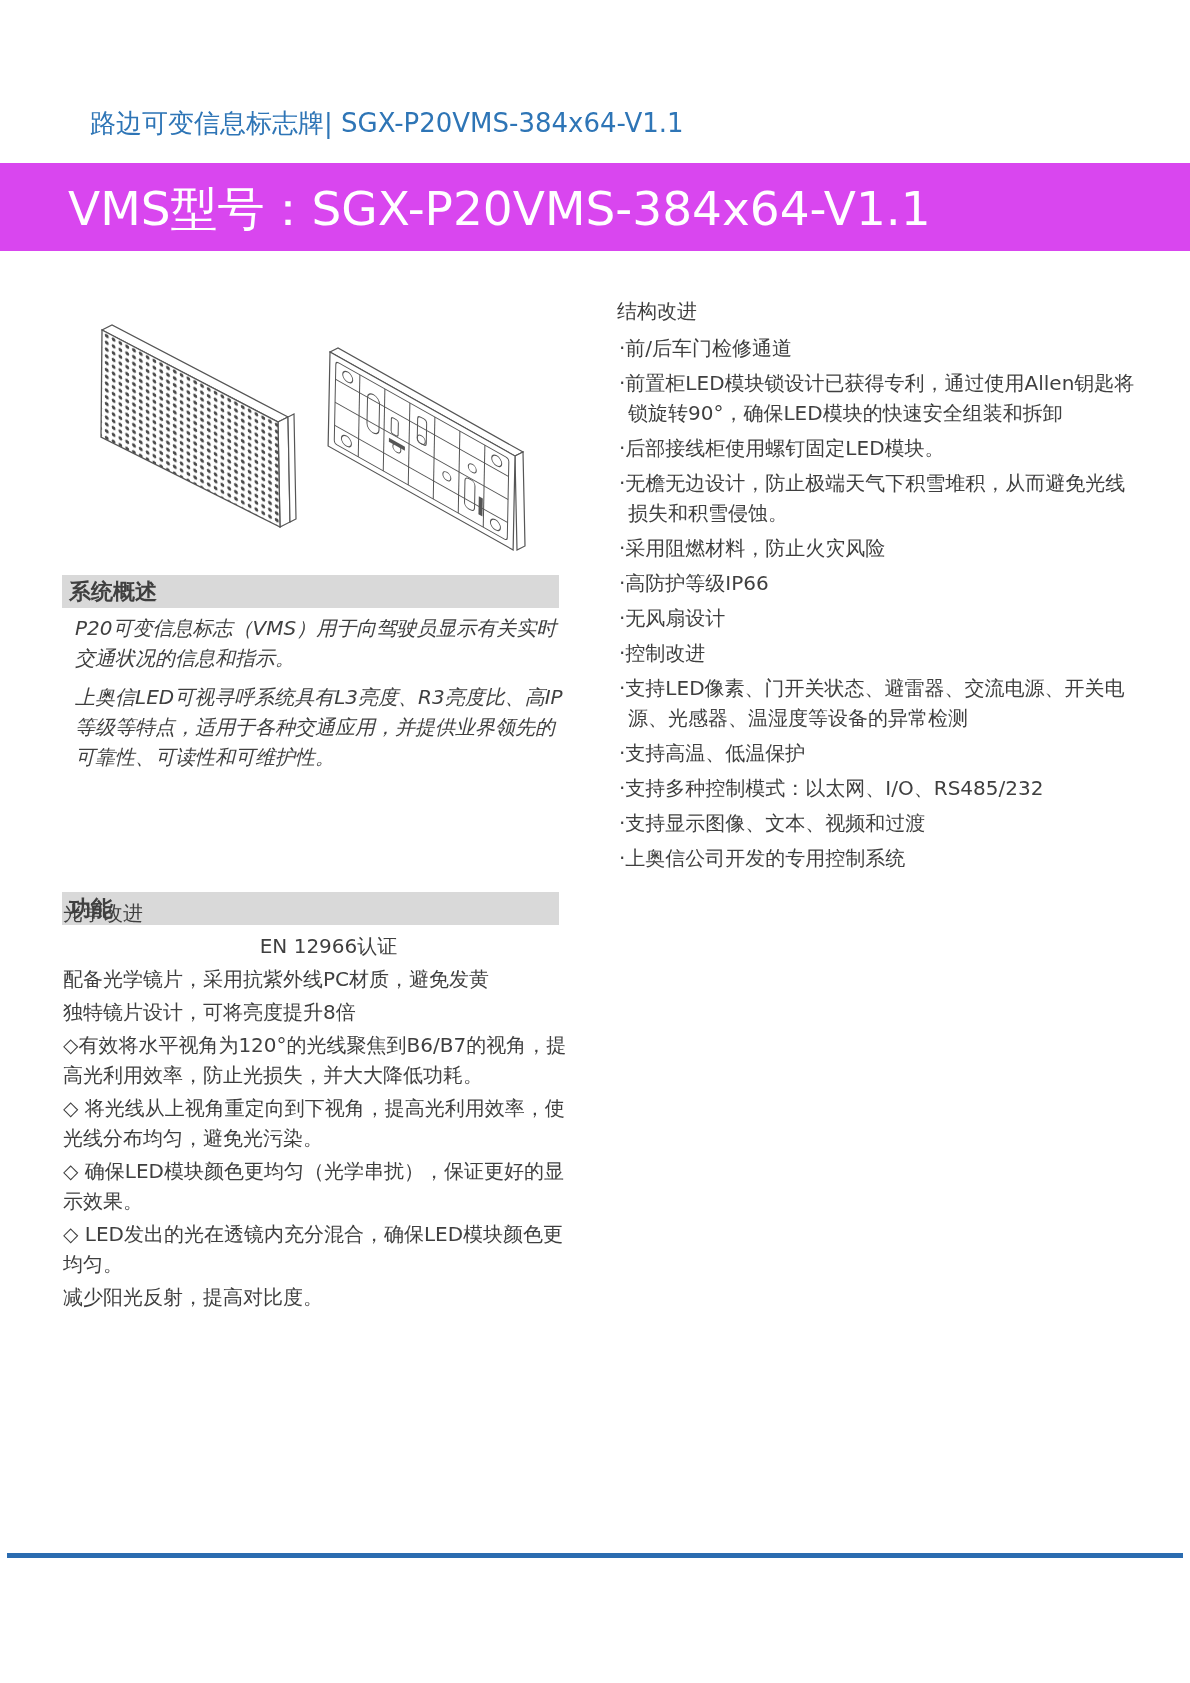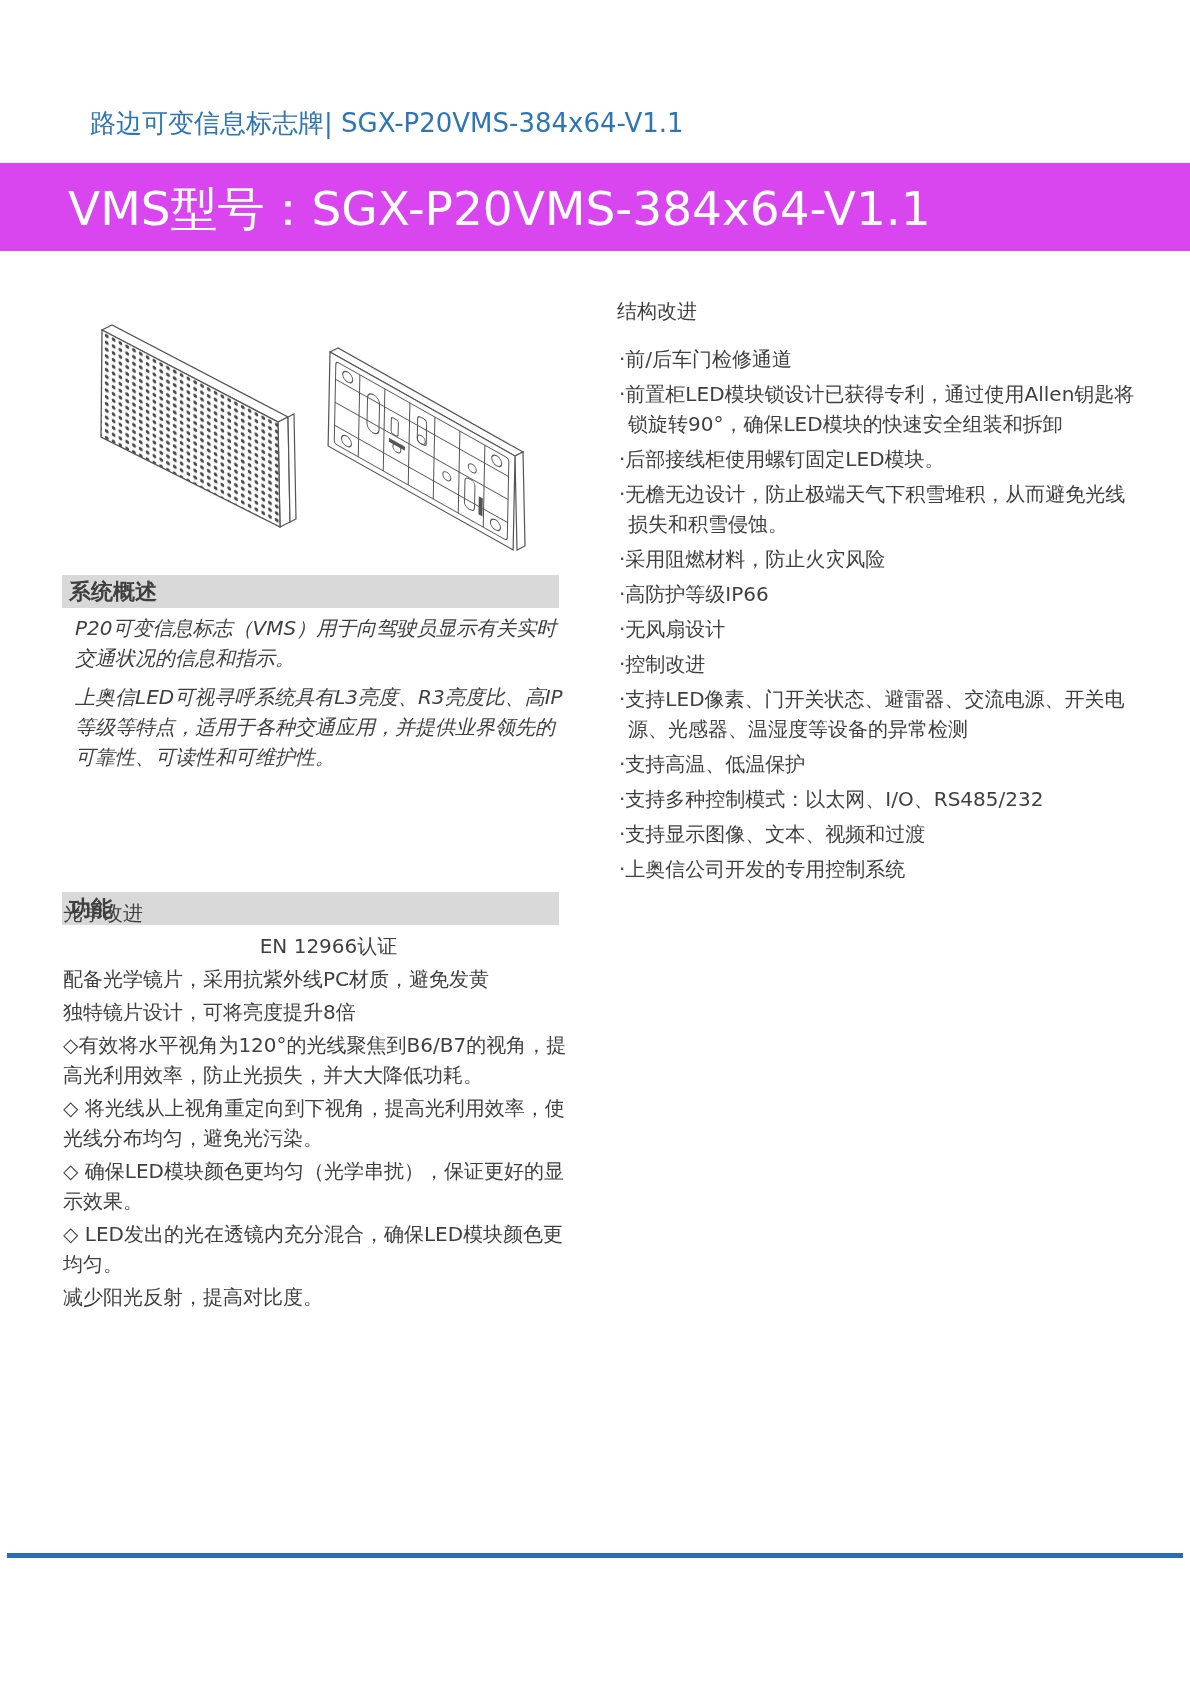--- a/index.html
+++ b/index.html
@@ -45,21 +45,21 @@
     position:absolute;left:63px;top:898px;width:507px;
     font-size:20px;line-height:30px;
   }
   .features-body .item{margin:0 0 3px 0;}
   .features-body .item.indent1{padding-left:24px;text-align:center;}
   
   .right-col{
     position:absolute;left:609px;top:296px;width:527px;
     font-size:20px;line-height:30px;
   }
-  .right-col .heading{padding-left:8px;margin:0 0 18px 0;font-weight:400;}
+  .right-col .heading{padding-left:8px;margin:0 0 7px 0;font-weight:400;}
   .right-col .item{margin:0 0 5px 10px;padding-left:9px;text-indent:-9px;}
   
   .bottom-rule{
     position:absolute;left:7px;top:1553px;width:1176px;height:5px;background:#2b6cb0;
   }
   svg .ln{stroke:#555;stroke-width:1;fill:none;}
   svg .face{stroke:#555;stroke-width:1.2;fill:#ffffff;}
 </style>
 </head>
 <body>

